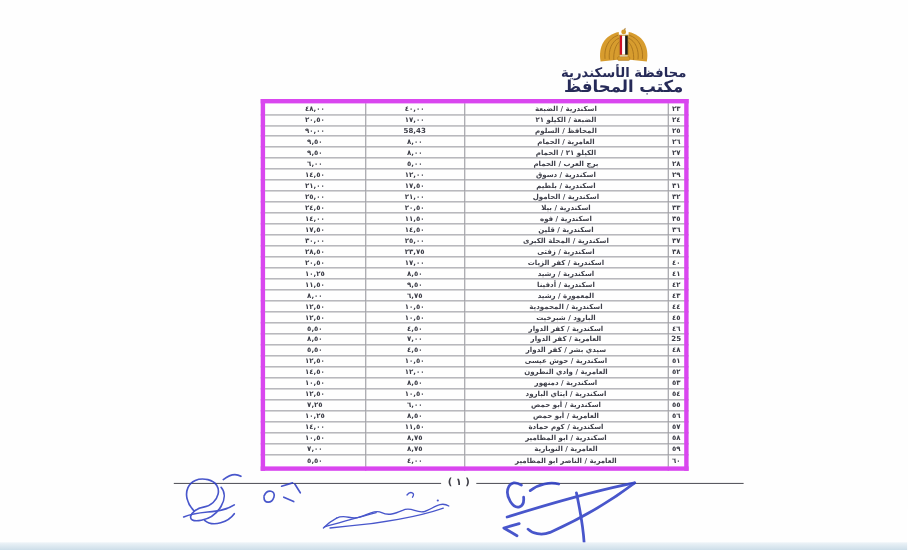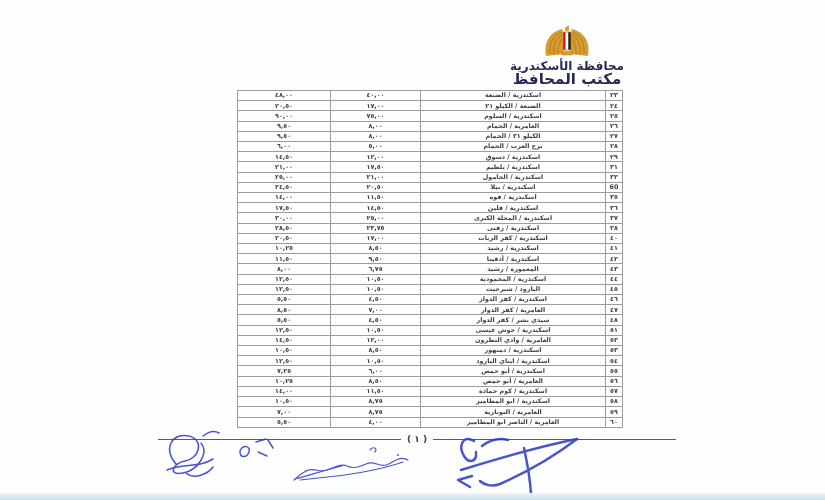--- a/index.html
+++ b/index.html
@@ -15,21 +15,21 @@
     text-align:center; color:#262a58;
   }
   .emblem { display:block; margin:0 auto 2px auto; }
   .org-title   { font-size:12px; font-weight:bold; line-height:13px; letter-spacing:0.2px; }
   .office-title{ font-size:15px; font-weight:bold; line-height:13px; }
 
   
   .table-wrap { position:absolute; top:90px; left:237px; width:385px; height:338px; }
   table.fares {
     width:100%; height:100%; border-collapse:collapse; table-layout:fixed;
-    border:1px solid #d946ef;
+    border:4px solid #d946ef;
   }
   table.fares td {
     border:0.75px solid #9b9ba1;
     padding:0; margin:0;
     text-align:center; vertical-align:middle;
     font-size:6.4px; font-weight:bold; line-height:1;
     color:#3d3e48; white-space:nowrap; overflow:hidden;
   }
   td.c-num   { direction:ltr; }
   td.c-route { direction:rtl; font-size:6.5px; }
@@ -96,22 +96,22 @@
           <td class="c-no">٢٣</td>
         </tr>
       <tr>
           <td class="c-num">٢٠,٥٠</td>
           <td class="c-num">١٧,٠٠</td>
           <td class="c-route">الضبعة / الكيلو ٢١</td>
           <td class="c-no">٢٤</td>
         </tr>
           <tr>
           <td class="c-num">٩٠,٠٠</td>
-          <td class="c-num">٧٥,٠٠</td>
-          <td class="c-route">اسكندرية / السلوم</td>
+          <td class="c-num">58,43</td>
+          <td class="c-route">المحافظ / السلوم</td>
           <td class="c-no">٢٥</td>
         </tr>
           <tr>
           <td class="c-num">٩,٥٠</td>
           <td class="c-num">٨,٠٠</td>
           <td class="c-route">العامرية / الحمام</td>
           <td class="c-no">٢٦</td>
         </tr>
           <tr>
           <td class="c-num">٩,٥٠</td>
@@ -140,21 +140,21 @@
           <tr>
           <td class="c-num">٢٥,٠٠</td>
           <td class="c-num">٢١,٠٠</td>
           <td class="c-route">اسكندرية / الحامول</td>
           <td class="c-no">٣٢</td>
         </tr>
           <tr>
           <td class="c-num">٢٤,٥٠</td>
           <td class="c-num">٢٠,٥٠</td>
           <td class="c-route">اسكندرية / بيلا</td>
-          <td class="c-no">60</td>
+          <td class="c-no">٣٣</td>
         </tr>
           <tr>
           <td class="c-num">١٤,٠٠</td>
           <td class="c-num">١١,٥٠</td>
           <td class="c-route">اسكندرية / فوه</td>
           <td class="c-no">٣٥</td>
         </tr>
           <tr>
           <td class="c-num">١٧,٥٠</td>
           <td class="c-num">١٤,٥٠</td>
@@ -212,21 +212,21 @@
           <tr>
           <td class="c-num">٥,٥٠</td>
           <td class="c-num">٤,٥٠</td>
           <td class="c-route">اسكندرية / كفر الدوار</td>
           <td class="c-no">٤٦</td>
         </tr>
           <tr>
           <td class="c-num">٨,٥٠</td>
           <td class="c-num">٧,٠٠</td>
           <td class="c-route">العامرية / كفر الدوار</td>
-          <td class="c-no">٤٧</td>
+          <td class="c-no">25</td>
         </tr>
           <tr>
           <td class="c-num">٥,٥٠</td>
           <td class="c-num">٤,٥٠</td>
           <td class="c-route">سيدي بشر / كفر الدوار</td>
           <td class="c-no">٤٨</td>
         </tr>
           <tr>
           <td class="c-num">١٢,٥٠</td>
           <td class="c-num">١٠,٥٠</td>

